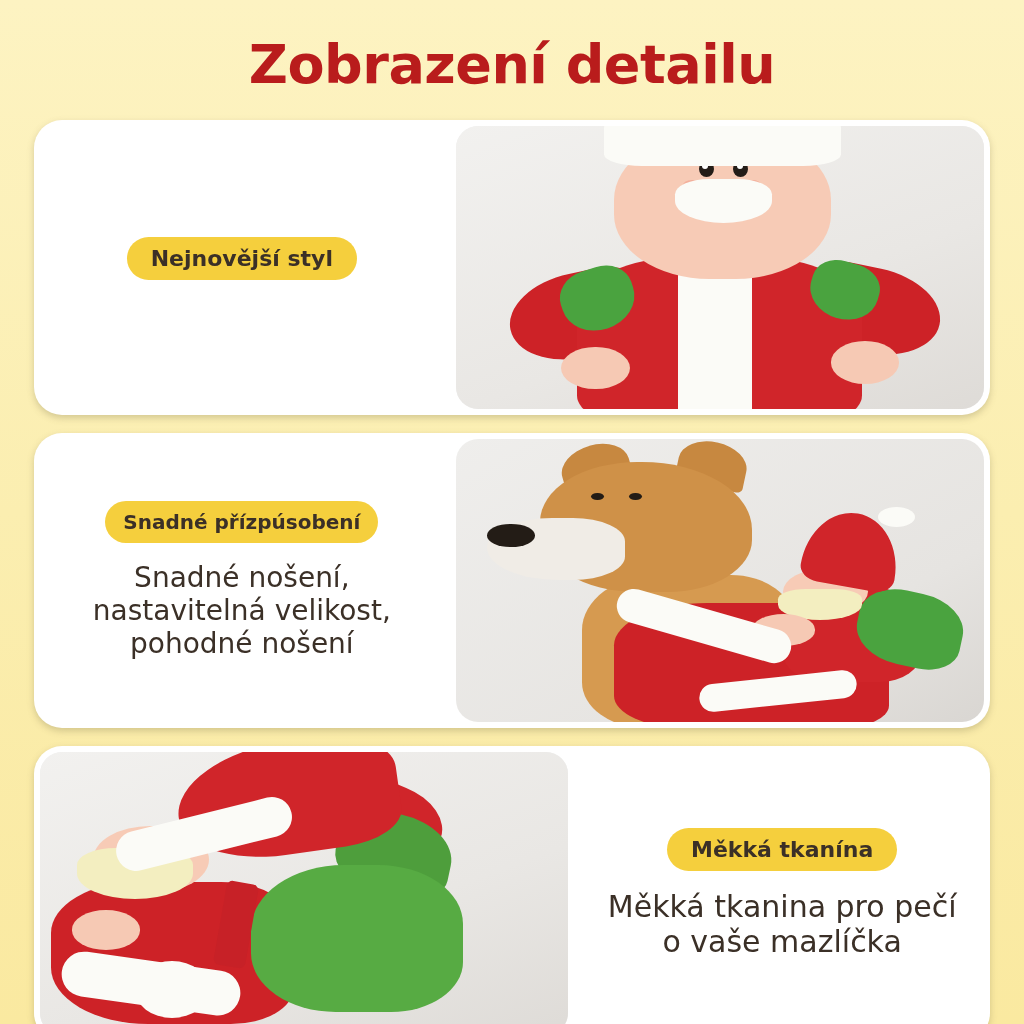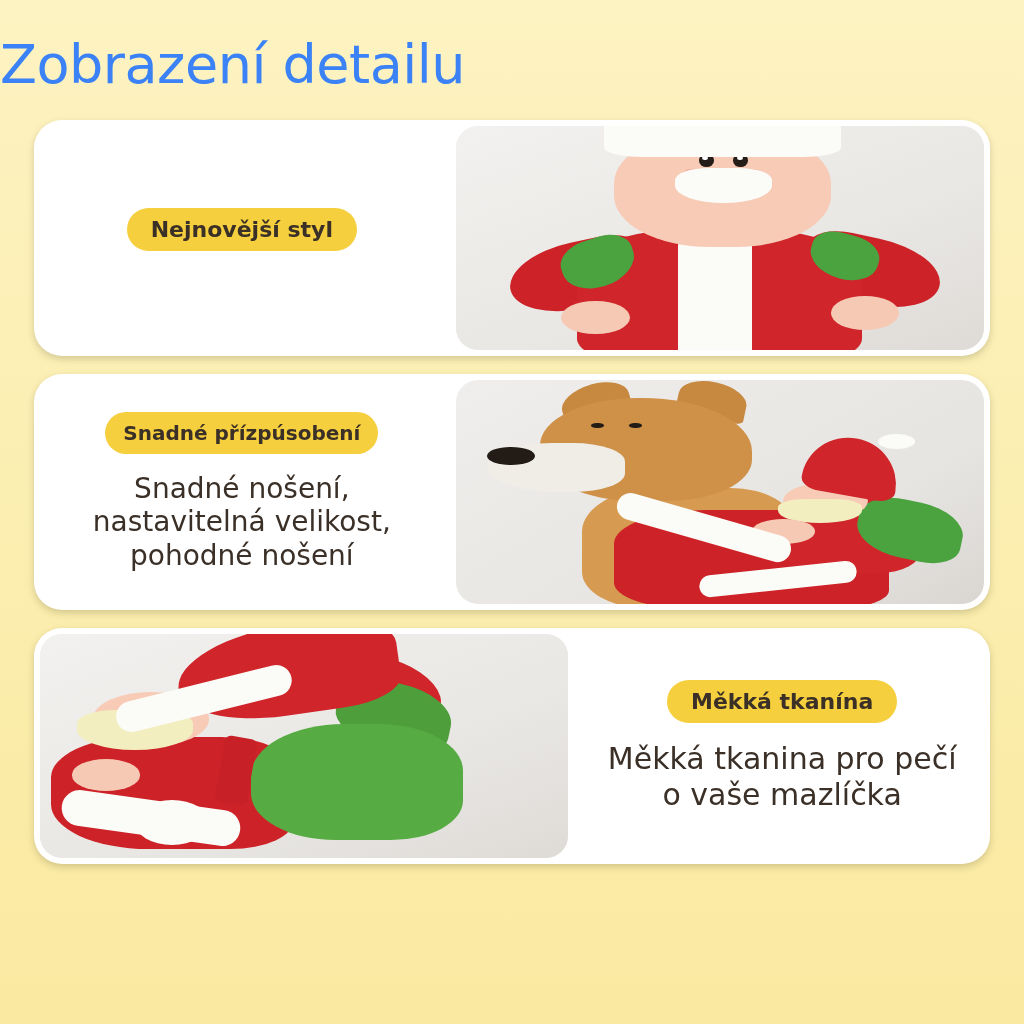--- a/index.html
+++ b/index.html
@@ -8,40 +8,40 @@
     font-family: "DejaVu Sans", "Liberation Sans", sans-serif;
   }
   body {
     background: linear-gradient(180deg, #fdf3c2 0%, #fbeeb0 50%, #fae9a0 100%);
     overflow: hidden;
     position: relative;
   }
 
   
   .page-title {
-    text-align: left;
+    text-align: center;
     font-size: 54px;
-    font-weight: normal;
-    color: #3b82f6;
+    font-weight: bold;
+    color: #b91c1c;
     letter-spacing: -0.5px;
     padding-top: 38px;
     line-height: 1;
   }
 
   
   .cards {
     margin-top: 28px;
     padding: 0 34px;
     display: flex;
     flex-direction: column;
     gap: 18px;
   }
   .card {
     position: relative;
-    height: 236px;
+    height: 295px;
     background: #ffffff;
     border-radius: 28px;
     box-shadow: 0 3px 7px rgba(120,110,70,0.30);
     display: flex;
     overflow: hidden;
   }
   .card.reverse { flex-direction: row-reverse; }
 
   .text-pane {
     width: 44%;

